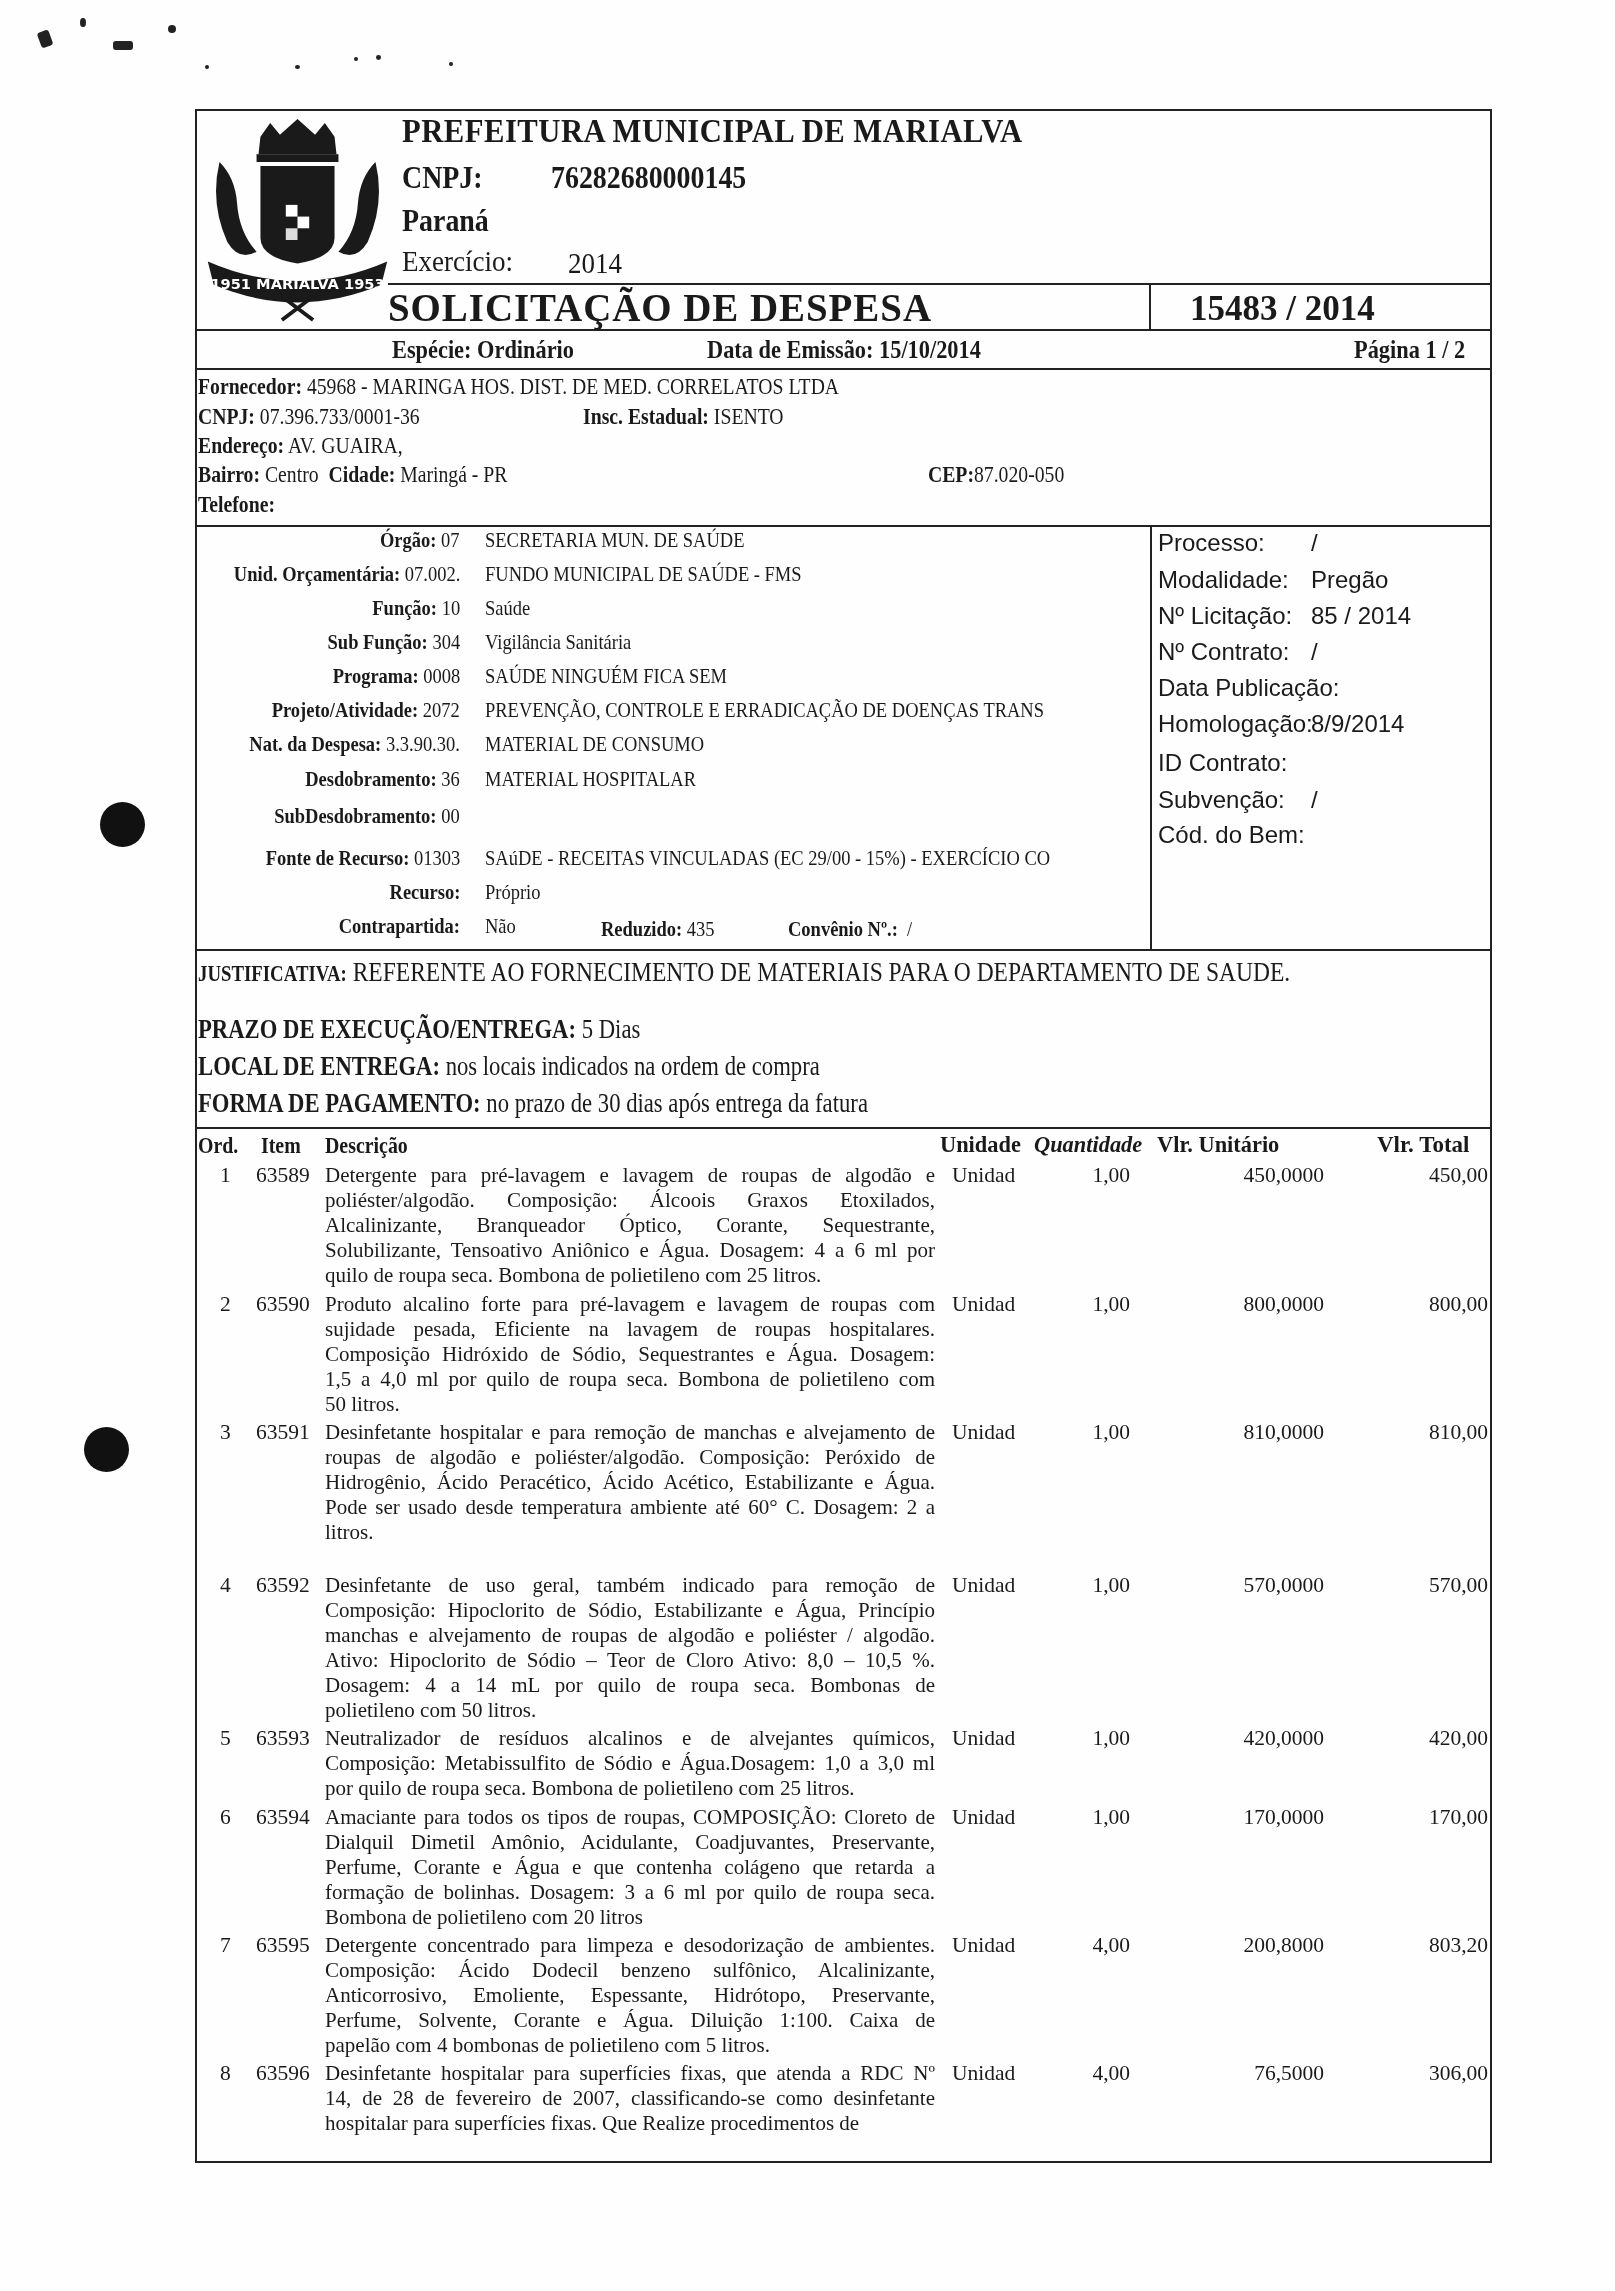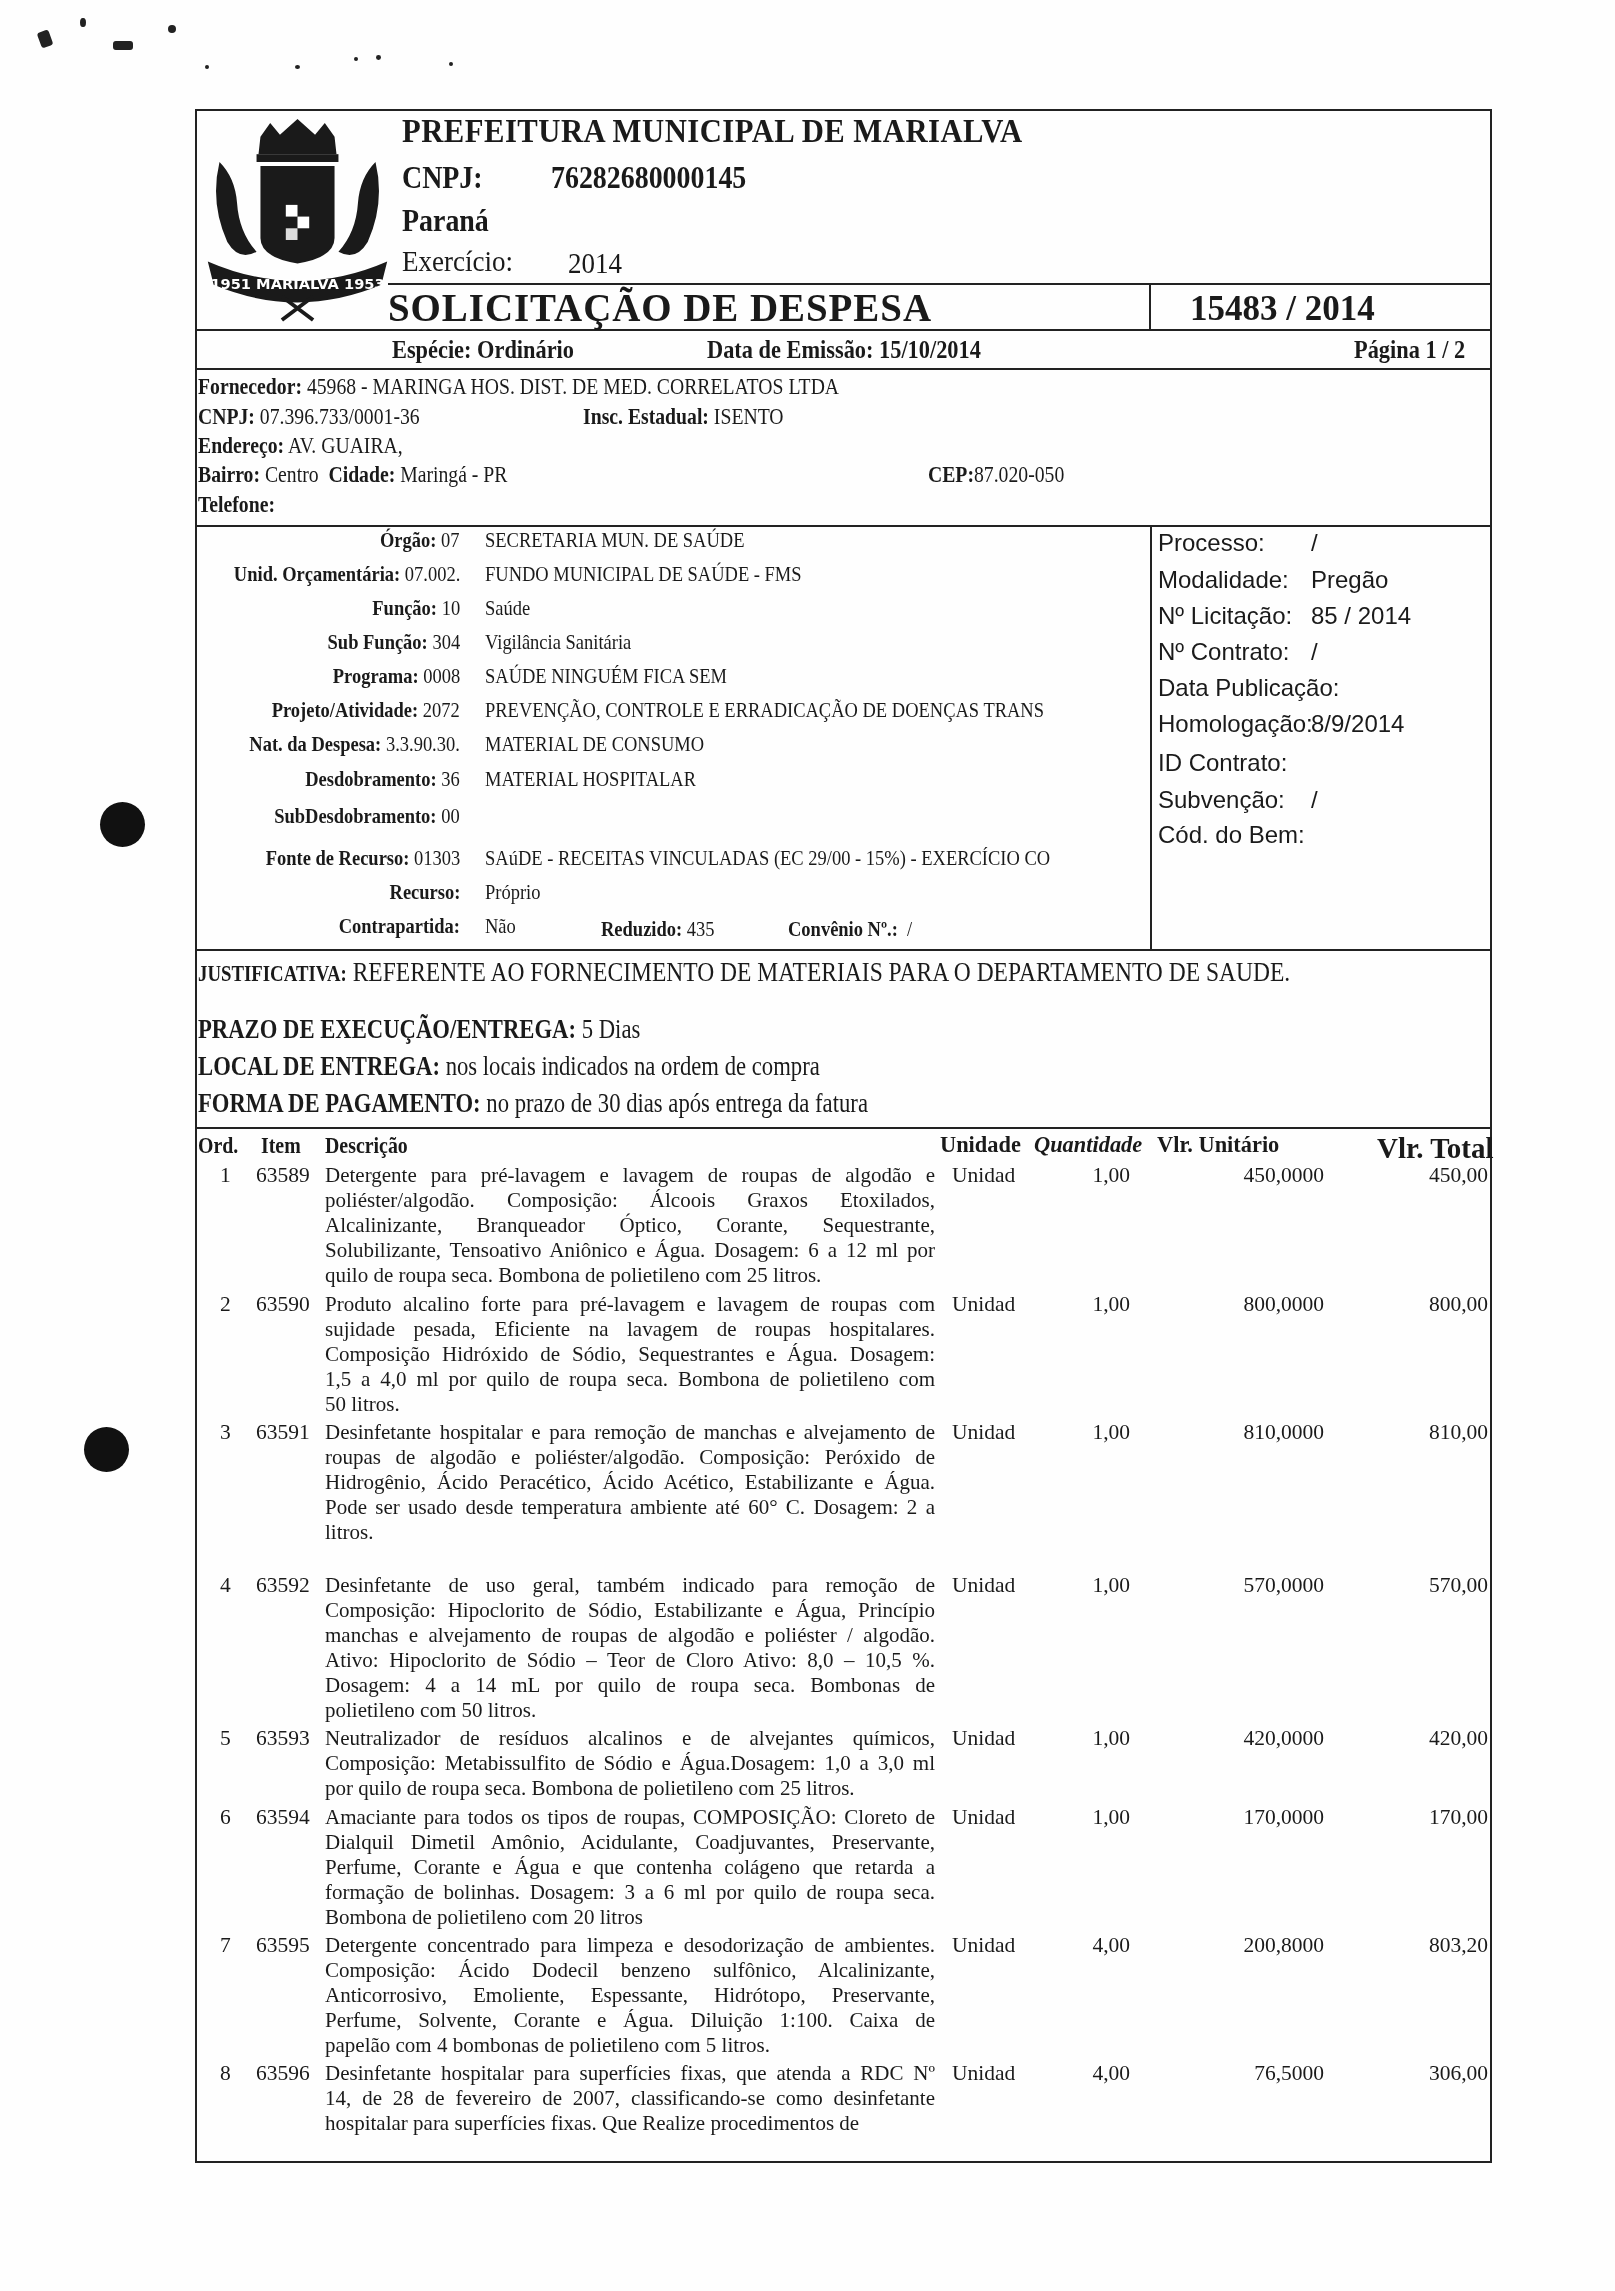--- a/index.html
+++ b/index.html
@@ -188,31 +188,31 @@
   <span class="b">FORMA DE PAGAMENTO:</span>
   <span>no prazo de 30 dias após entrega da fatura</span>
 </div>
 
 <div class="abs th" style="left:198px;top:1132px;transform:scaleX(0.85);transform-origin:left top;">Ord.</div>
 <div class="abs th" style="left:261px;top:1132px;transform:scaleX(0.85);transform-origin:left top;">Item</div>
 <div class="abs th" style="left:325px;top:1132px;transform:scaleX(0.85);transform-origin:left top;">Descrição</div>
 <div class="abs th" style="left:940px;top:1132px;font-size:22.4px;">Unidade</div>
 <div class="abs th" style="left:1034px;top:1132px;font-size:22.4px;font-style:italic;">Quantidade</div>
 <div class="abs th" style="left:1157px;top:1132px;font-size:22.4px;">Vlr. Unitário</div>
-<div class="abs th" style="left:1377px;top:1132px;font-size:29px;">Vlr. Total</div>
+<div class="abs th" style="left:1377px;top:1132px;font-size:23px;">Vlr. Total</div>
 
 <div id="items-block">
     <div class="item-row" style="top:1163px;"></div>
     <div class="abs mono-num" style="top:1163px;left:220px;">1</div>
     <div class="abs mono-num" style="top:1163px;left:256px;">63589</div>
     <div class="abs desc" style="top:1163px;left:325px;width:610px;">
       <span class="ln">Detergente para pré-lavagem e lavagem de roupas de algodão e</span>
       <span class="ln">poliéster/algodão. Composição: Álcoois Graxos Etoxilados,</span>
       <span class="ln">Alcalinizante, Branqueador Óptico, Corante, Sequestrante,</span>
-      <span class="ln">Solubilizante, Tensoativo Aniônico e Água. Dosagem: 6 a 12 ml por</span>
+      <span class="ln">Solubilizante, Tensoativo Aniônico e Água. Dosagem: 4 a 6 ml por</span>
       <span class="ln last">quilo de roupa seca. Bombona de polietileno com 25 litros.</span>
     </div>
     <div class="abs mono-num" style="top:1163px;left:952px;">Unidad</div>
     <div class="abs mono-num" style="top:1163px;left:1034px;width:96px;text-align:right;">1,00</div>
     <div class="abs mono-num" style="top:1163px;left:1170px;width:154px;text-align:right;">450,0000</div>
     <div class="abs mono-num" style="top:1163px;left:1365px;width:123px;text-align:right;">450,00</div>
     <div class="item-row" style="top:1292px;"></div>
     <div class="abs mono-num" style="top:1292px;left:220px;">2</div>
     <div class="abs mono-num" style="top:1292px;left:256px;">63590</div>
     <div class="abs desc" style="top:1292px;left:325px;width:610px;">

